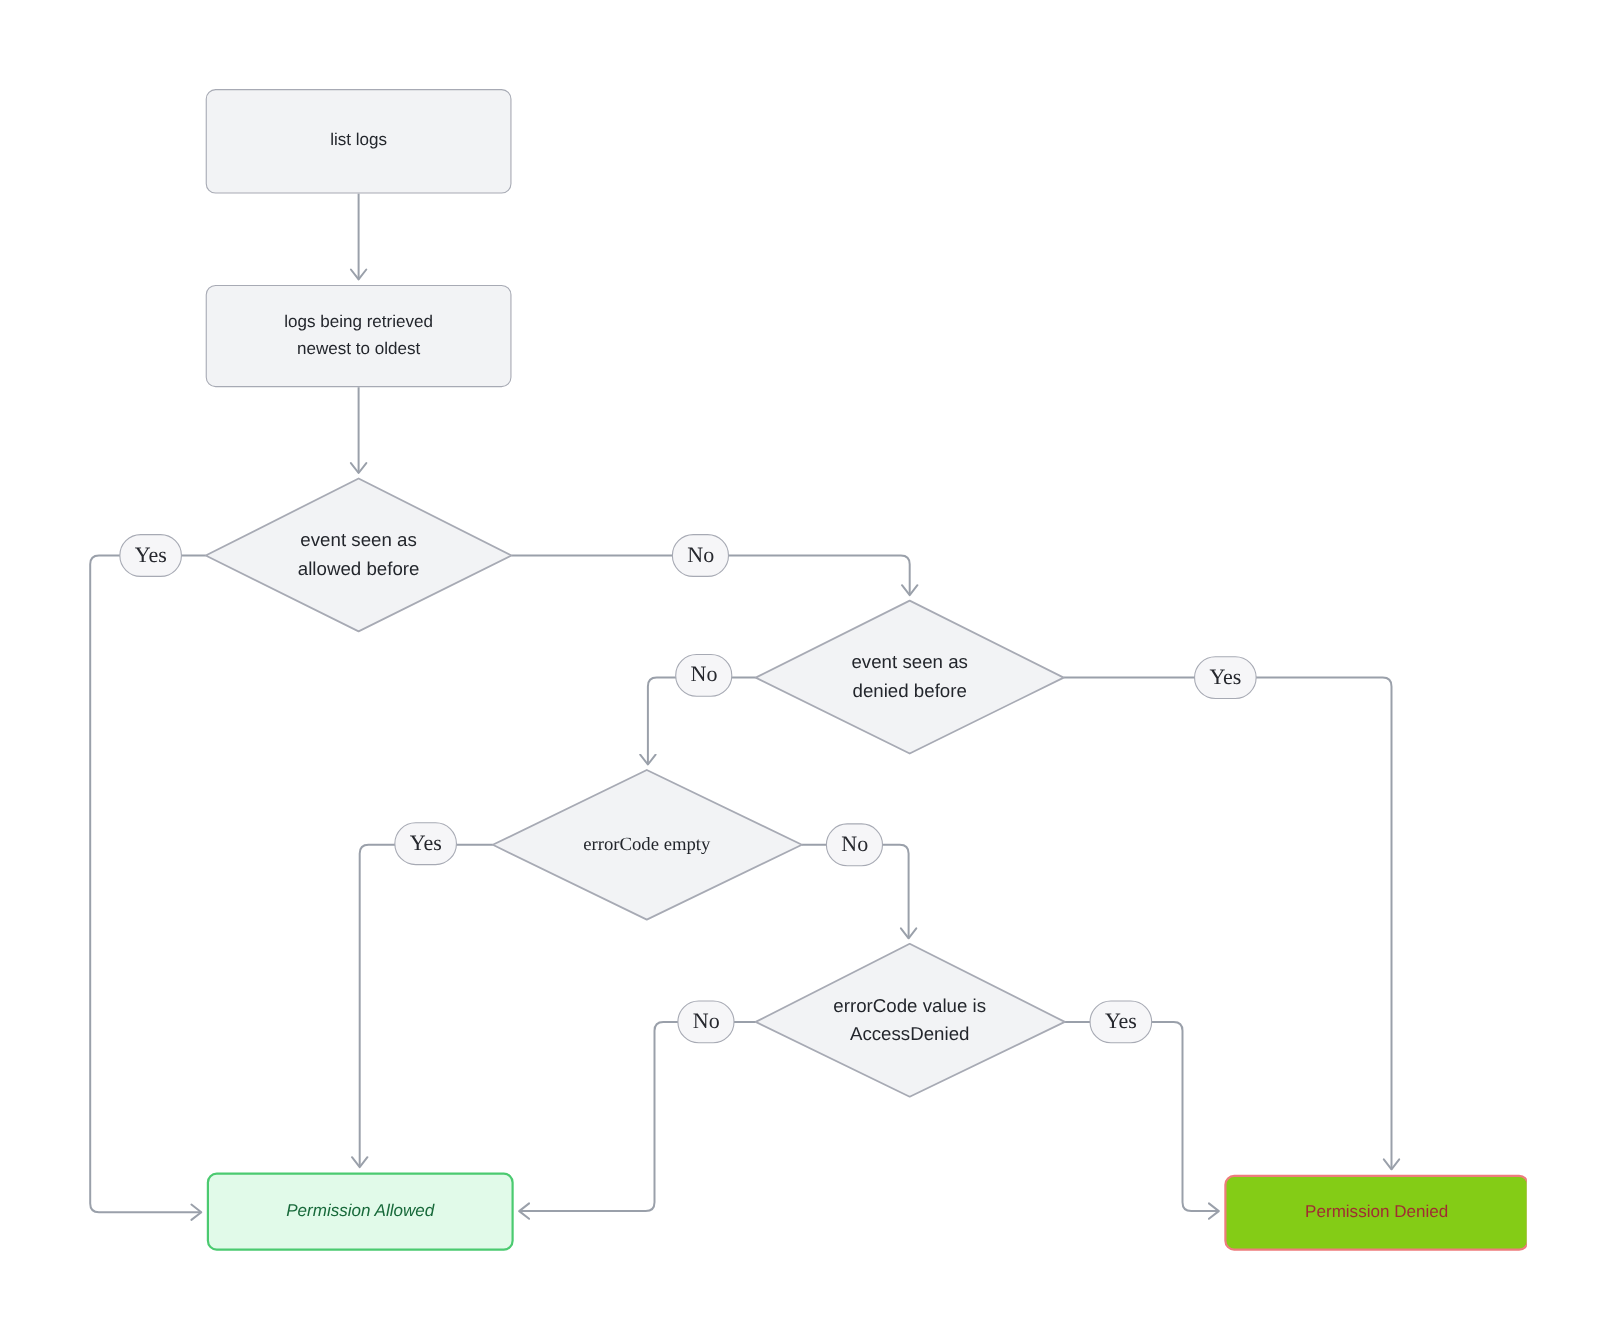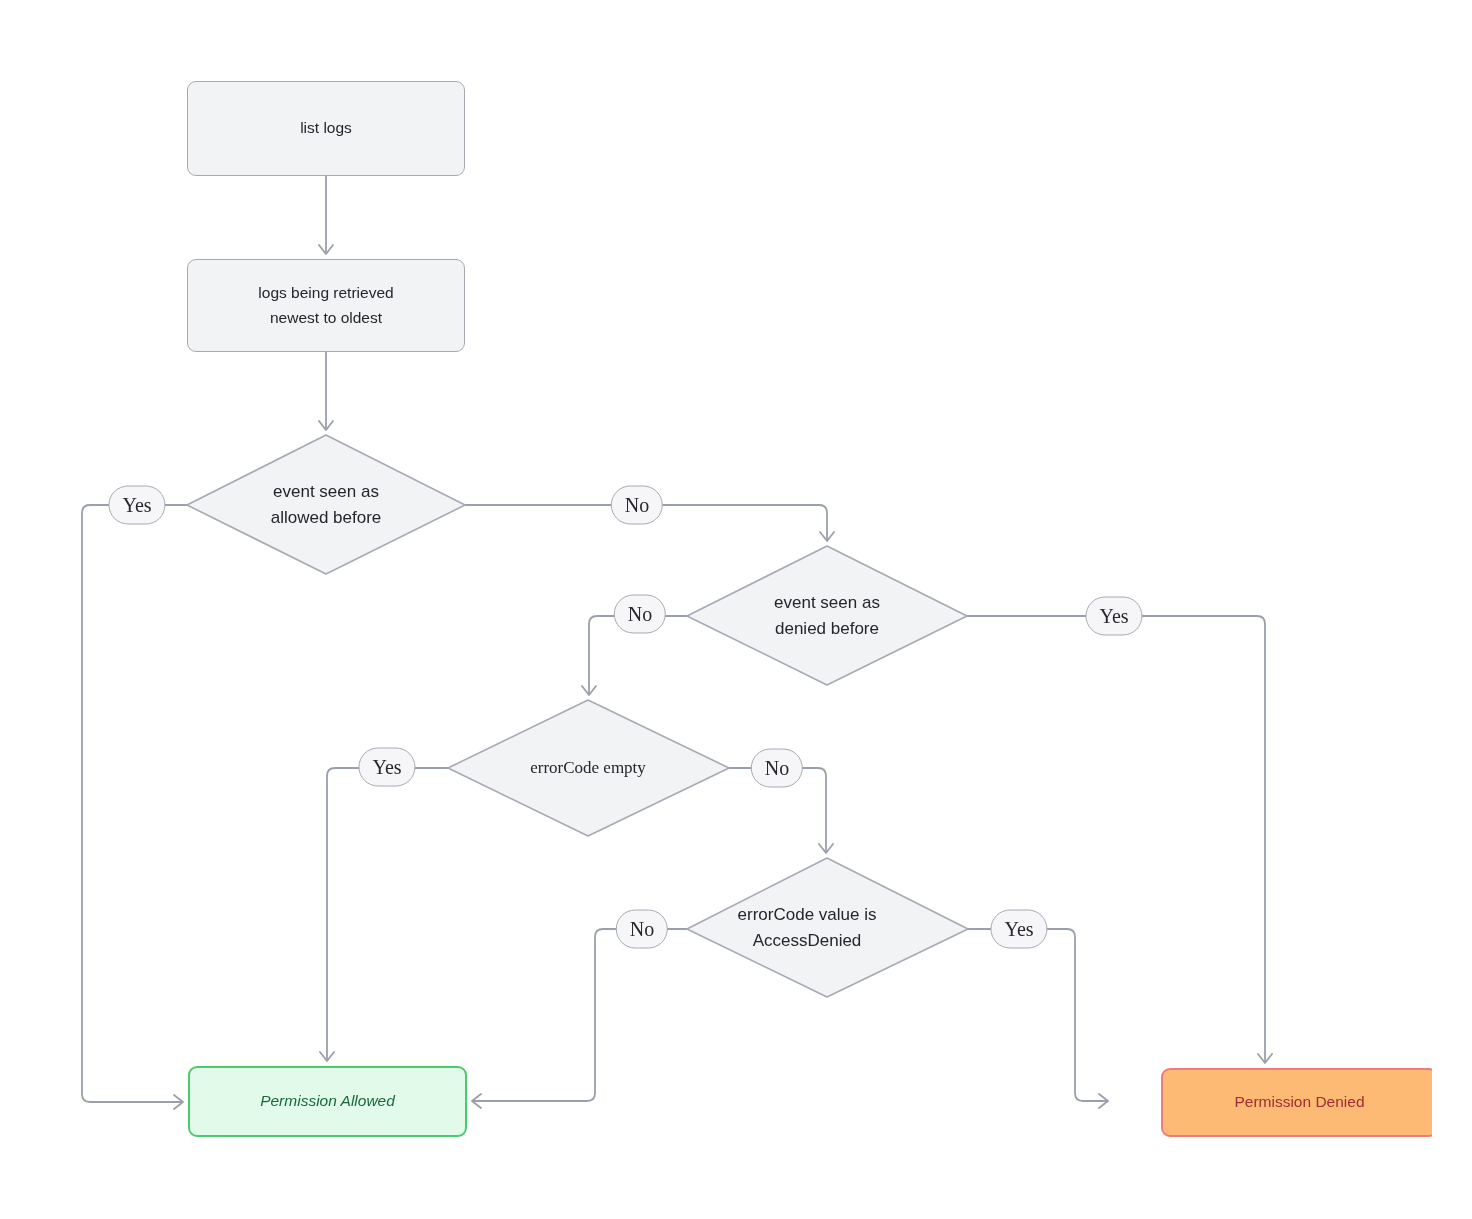--- a/index.html
+++ b/index.html
@@ -3,41 +3,40 @@
 <meta charset="utf-8">
 <style>
   html, body { margin: 0; padding: 0; background: #ffffff; }
   .canvas {
     position: relative;
     width: 1388px;
     height: 1219px;
     background: #ffffff;
     font-family: "Liberation Sans", sans-serif;
     overflow: hidden;
-    padding-left: 44px;
   }
   .edges-layer { position: absolute; left: 0; top: 0; }
   .edge { fill: none; stroke: #9aa0aa; stroke-width: 1.8; }
   .diamond-shape { fill: #f2f3f5; stroke: #a7aab4; stroke-width: 1.6; stroke-linejoin: round; }
   .node {
     position: absolute;
     display: flex;
     align-items: center;
     justify-content: center;
     text-align: center;
     border-radius: 9px;
     box-sizing: border-box;
     font-size: 15.5px;
     color: #23262c;
     line-height: 1.55;
   }
   .node span { white-space: pre-line; }
   .process { background: #f2f3f5; border: 1.6px solid #a7aab4; }
   .terminal-allowed { background: #e1fae9; border: 2px solid #4bca70; color: #17693a; }
-  .terminal-denied  { background: #fdba74; border: 2px solid #ee7c7c; color: #a02d33; margin-left: 48px; }
+  .terminal-denied  { background: #84cc16; border: 2px solid #ee7c7c; color: #a02d33; }
   .diamond-label {
     position: absolute;
     transform: translate(-50%, -50%);
     text-align: center;
     font-size: 17px;
     color: #23262c;
     line-height: 1.55;
     white-space: pre-line;
     pointer-events: none;
     width: 240px;
@@ -99,21 +98,21 @@
 
   <div class="node terminal-denied" style="left:1113px; top:1068px; width:277px; height:69px;">
     <span>Permission Denied</span>
   </div>
 
   <div class="diamond-label" style="left:326px; top:505px;">event seen as
 allowed before</div>
   <div class="diamond-label" style="left:827px; top:616px;">event seen as
 denied before</div>
   <div class="diamond-label" style="left:588px; top:768px;font-family:Liberation Serif, serif;">errorCode empty</div>
-  <div class="diamond-label" style="left:807px; top:928px;">errorCode value is
+  <div class="diamond-label" style="left:827px; top:928px;">errorCode value is
 AccessDenied</div>
 
   <div class="pill" style="left:137px; top:505px;">Yes</div>
   <div class="pill" style="left:637px; top:505px;">No</div>
   <div class="pill" style="left:640px; top:614px;">No</div>
   <div class="pill" style="left:1114px; top:616px;">Yes</div>
   <div class="pill" style="left:387px; top:767px;">Yes</div>
   <div class="pill" style="left:777px; top:768px;">No</div>
   <div class="pill" style="left:642px; top:929px;">No</div>
   <div class="pill" style="left:1019px; top:929px;">Yes</div>

